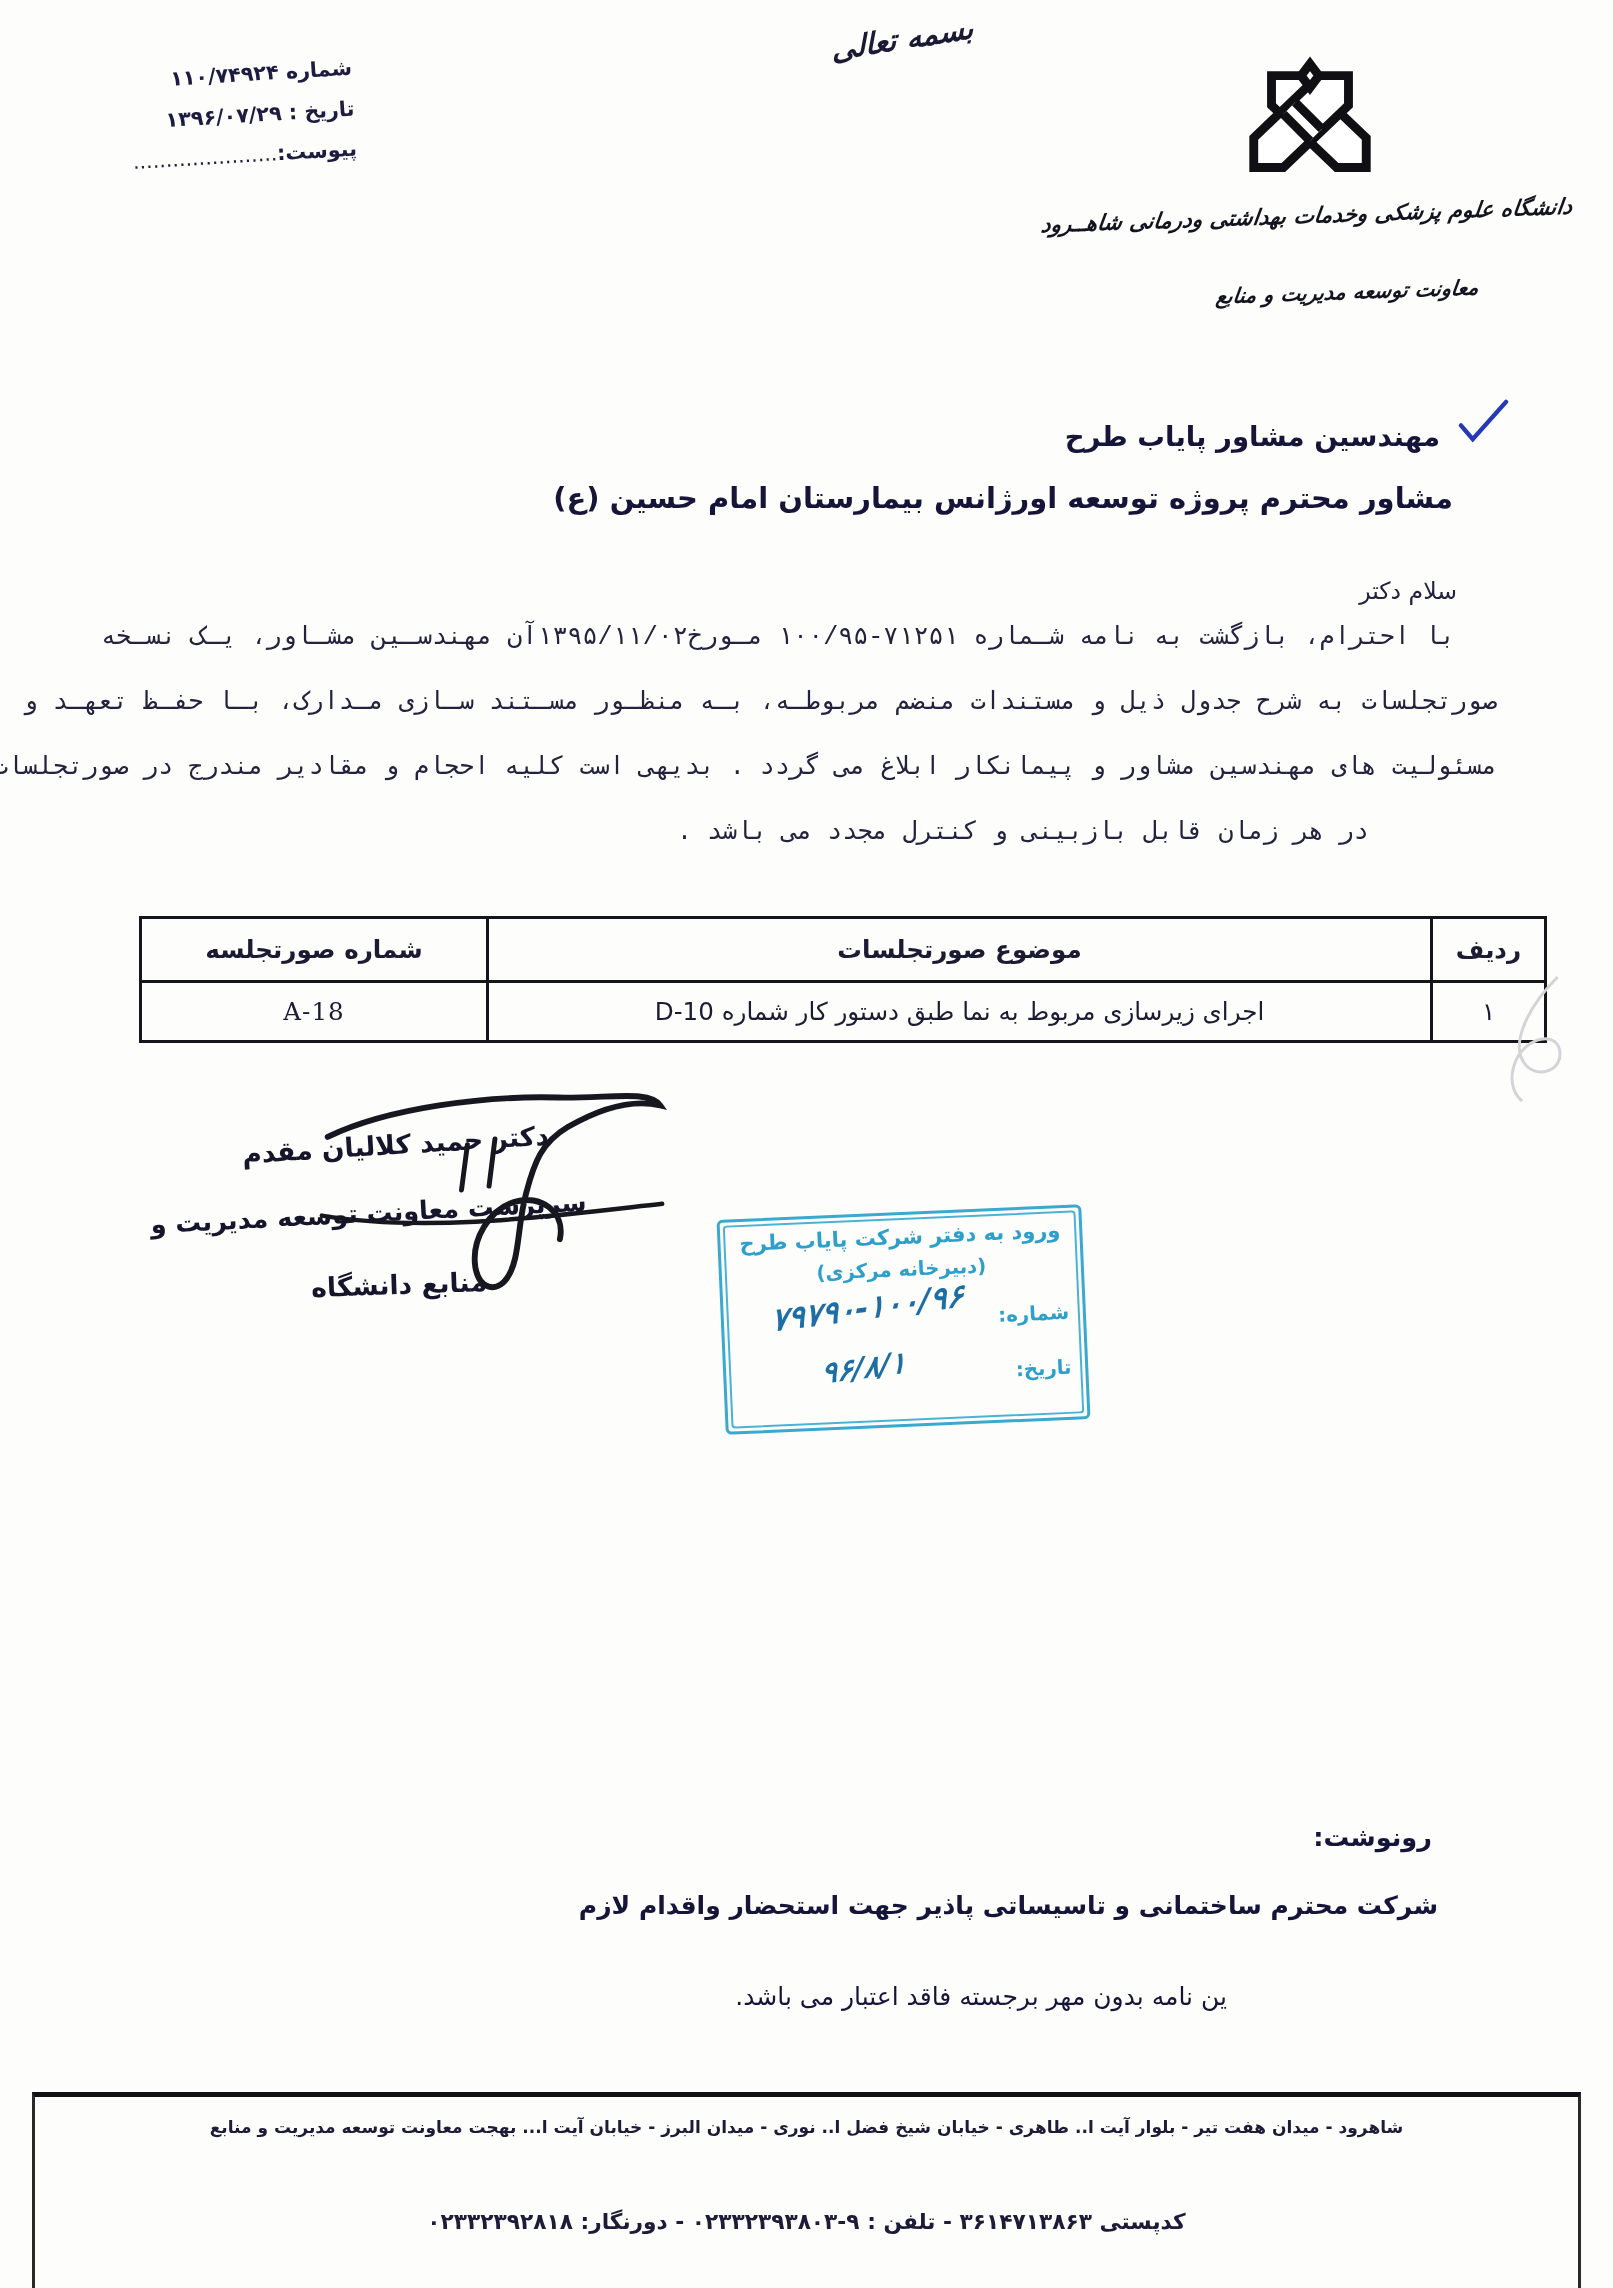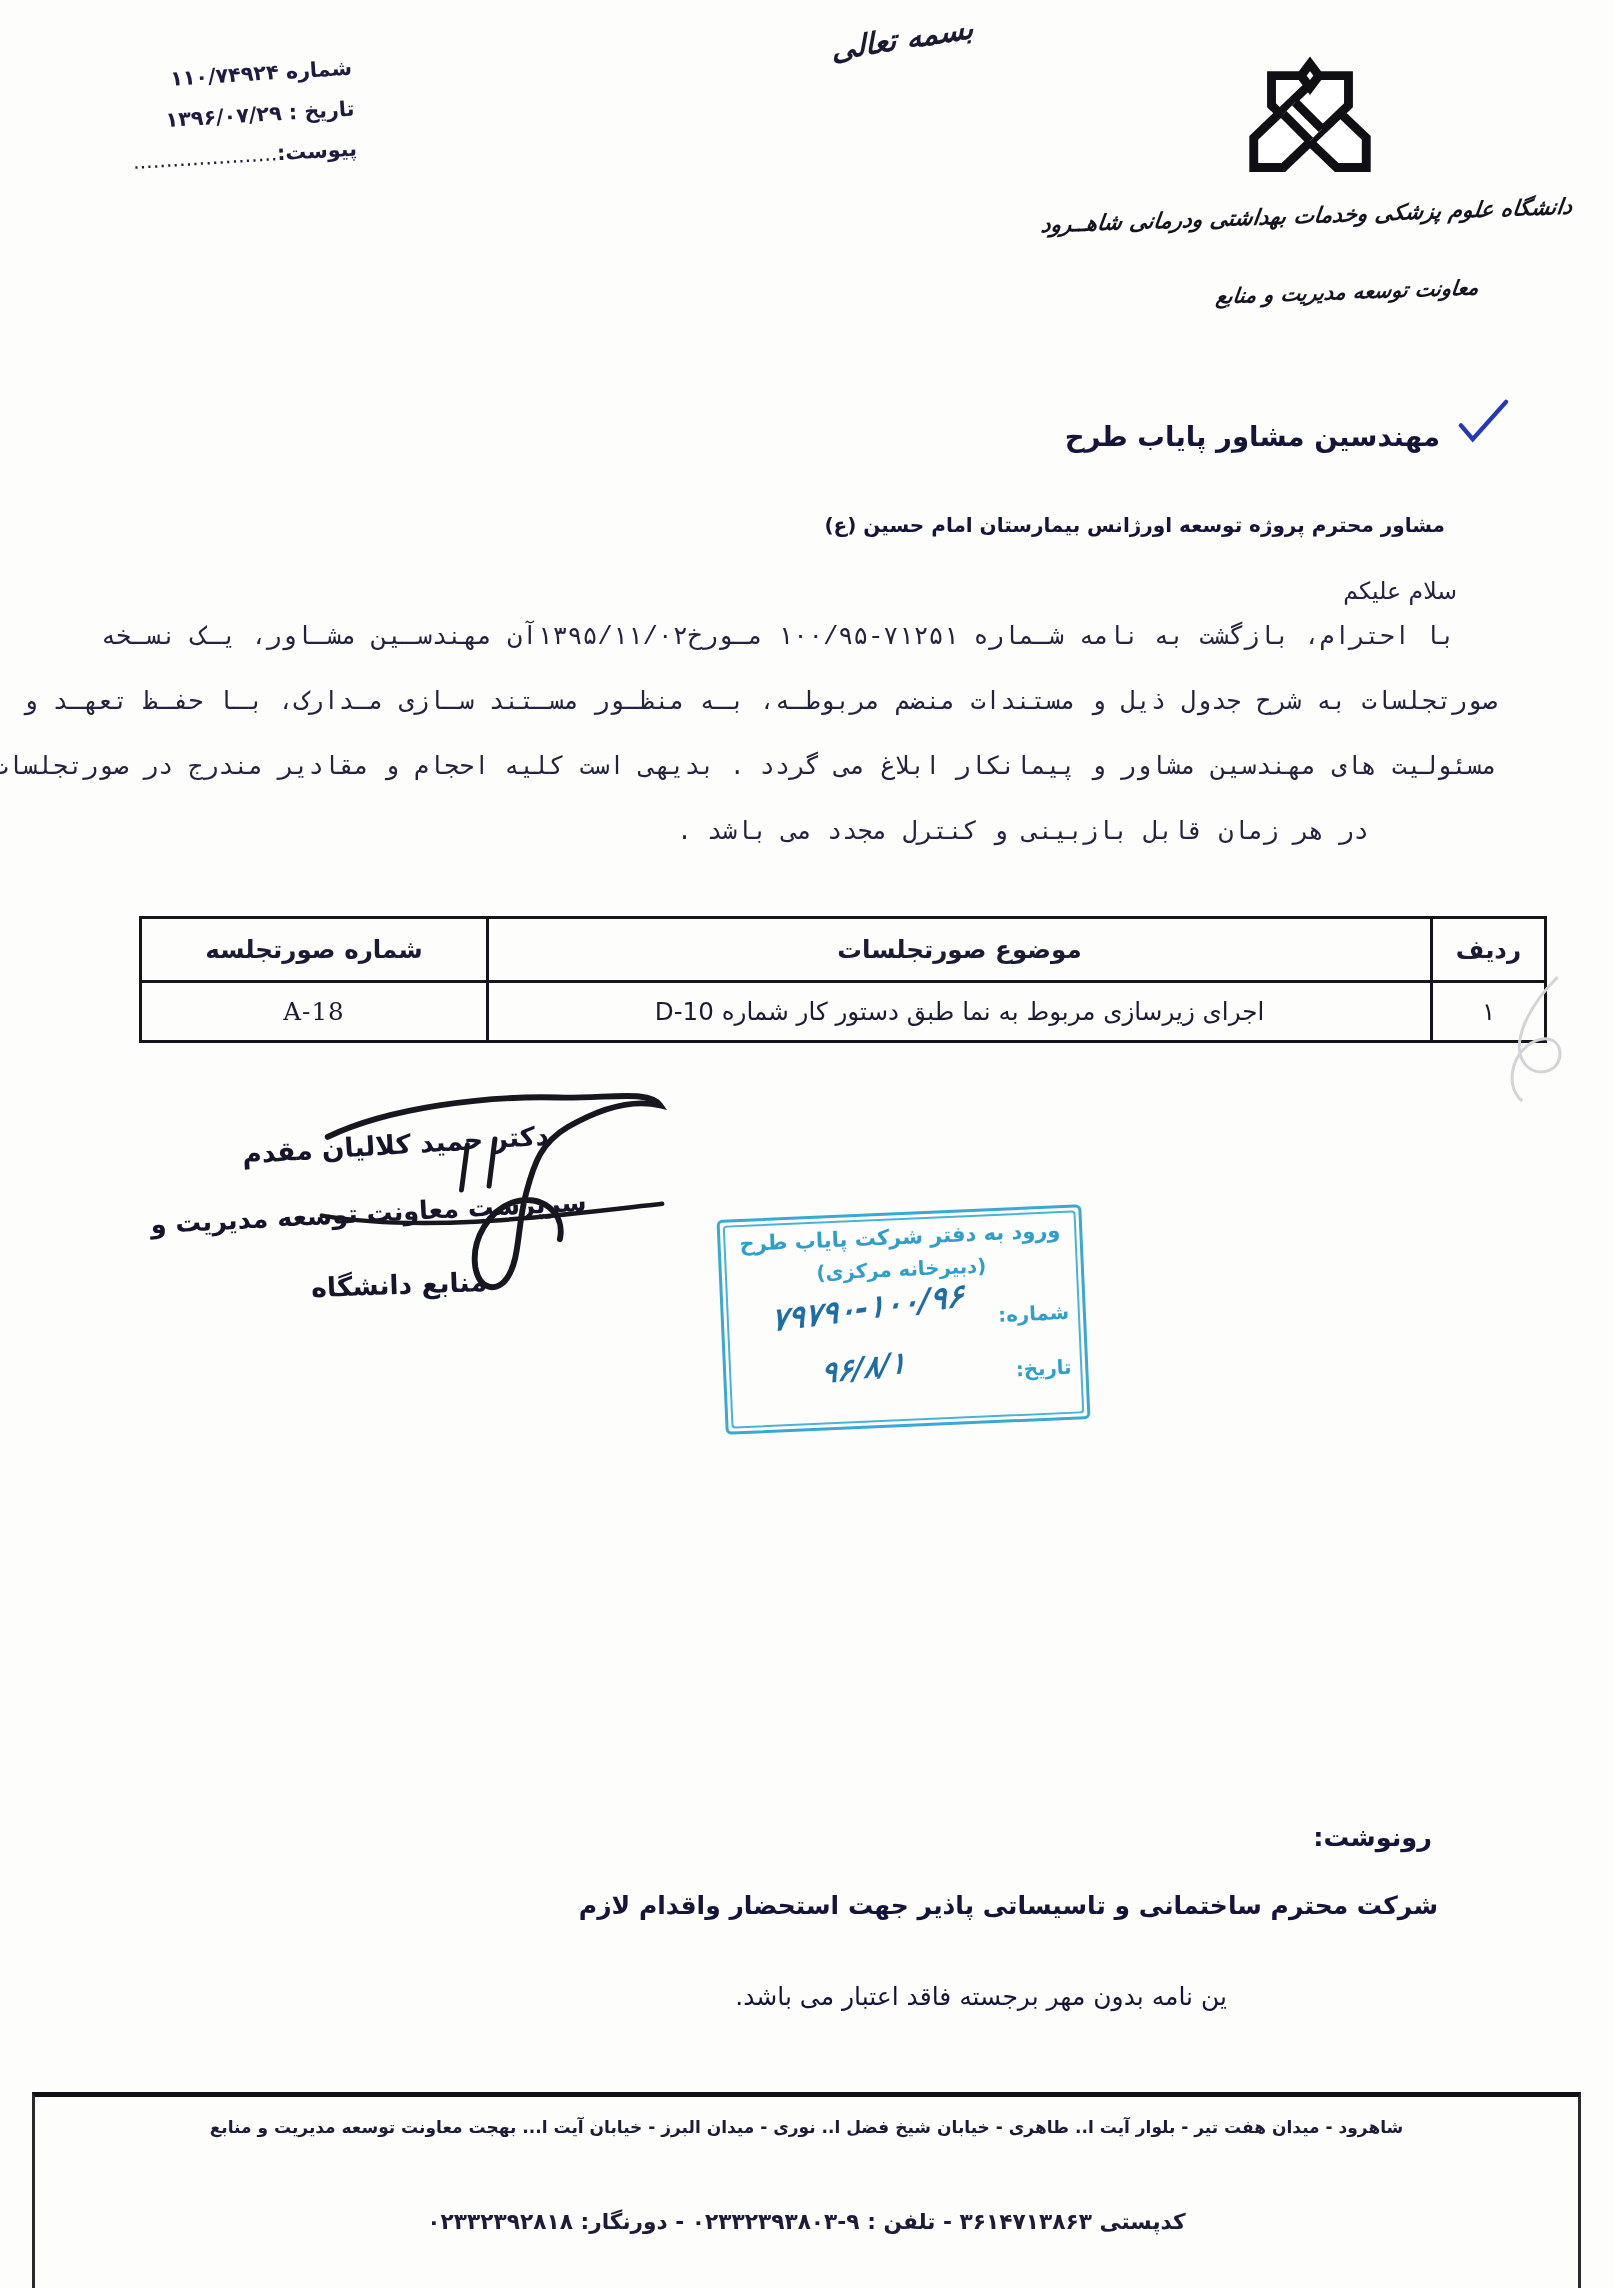--- a/index.html
+++ b/index.html
@@ -37,21 +37,21 @@
   }
   .org2{
     right:134px;top:280px;
     font-size:20.7px;font-weight:bold;font-style:italic;
     color:#141420;white-space:nowrap;
     transform:rotate(-2deg) skewX(-9deg);
   }
   
   .checkmark{left:1456px;top:396px;width:57px;height:51px;}
   .to1{right:173px;top:420px;font-size:27.6px;font-weight:bold;color:#15153a;white-space:nowrap;}
-  .to2{right:168px;top:481px;font-size:20px;font-weight:bold;color:#15153a;white-space:nowrap;margin-top:32px;}
+  .to2{right:160px;top:481px;font-size:29px;font-weight:bold;color:#15153a;white-space:nowrap;}
   .salutation{right:156px;top:577px;font-size:23.6px;color:#23233f;}
   
   .bodyline{
     left:150px;width:1348px;height:64px;
     font-size:25px;color:#23233f;
     text-align:justify;text-align-last:justify;
     white-space:nowrap;
     font-family:Liberation Mono, monospace;
   }
   .bl1{top:621px;padding-right:41px;width:1306px;}
@@ -161,21 +161,21 @@
   <div class="abs org2">معاونت توسعه مدیریت و منابع</div>
 
   <div class="abs checkmark">
     <svg viewBox="0 0 58 52" width="57" height="51">
       <polyline points="6,30 18,44 52,6" fill="none" stroke="#2438b8" stroke-width="4.5" stroke-linecap="round"></polyline>
     </svg>
   </div>
 
   <div class="abs to1">مهندسین مشاور پایاب طرح</div>
   <div class="abs to2">مشاور محترم پروژه توسعه اورژانس بیمارستان امام حسین (ع)</div>
-  <div class="abs salutation">سلام علیکم</div>
+  <div class="abs salutation">سلام دکتر</div>
 
   <div class="abs bodyline bl1">با احترام، بازگشت به نامه شـماره ۷۱۲۵۱-۱۰۰/۹۵ مـورخ۱۳۹۵/۱۱/۰۲آن مهندسـین مشـاور، یـک نسـخه</div>
   <div class="abs bodyline bl3">مسئولیت های مهندسین مشاور و پیمانکار ابلاغ می گردد . بدیهی است کلیه احجام و مقادیر مندرج در صورتجلسات</div>
   <div class="abs bodyline bl2">صورتجلسات به شرح جدول ذیل و مستندات منضم مربوطـه، بـه منظـور مسـتند سـازی مـدارک، بـا حفـظ تعهـد و</div>
   <div class="abs bodyline bl4">در هر زمان قابل بازبینی و کنترل مجدد می باشد .</div>
 
   <table class="mtable">
     <colgroup>
       <col class="col-radif">
         <col class="col-subject">

